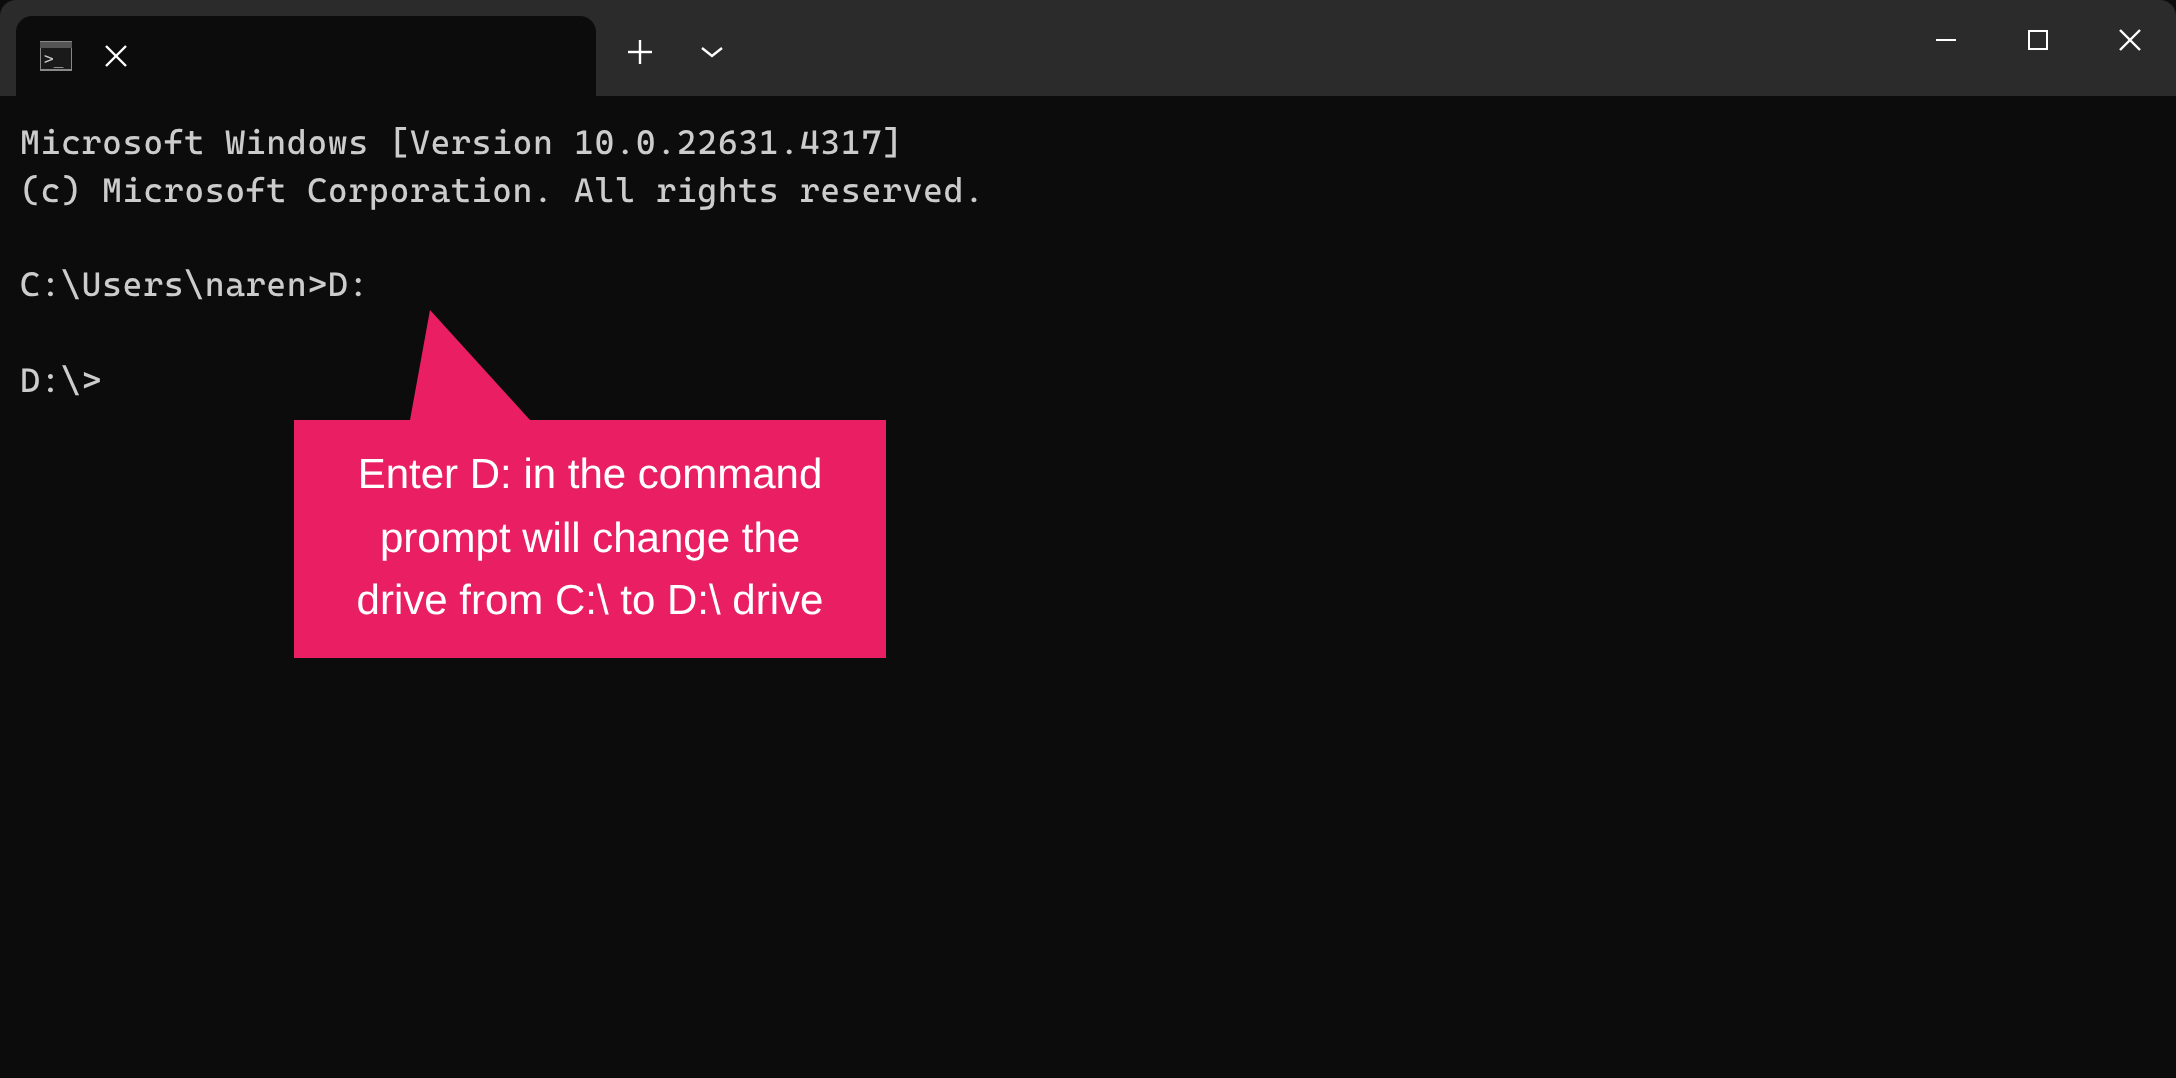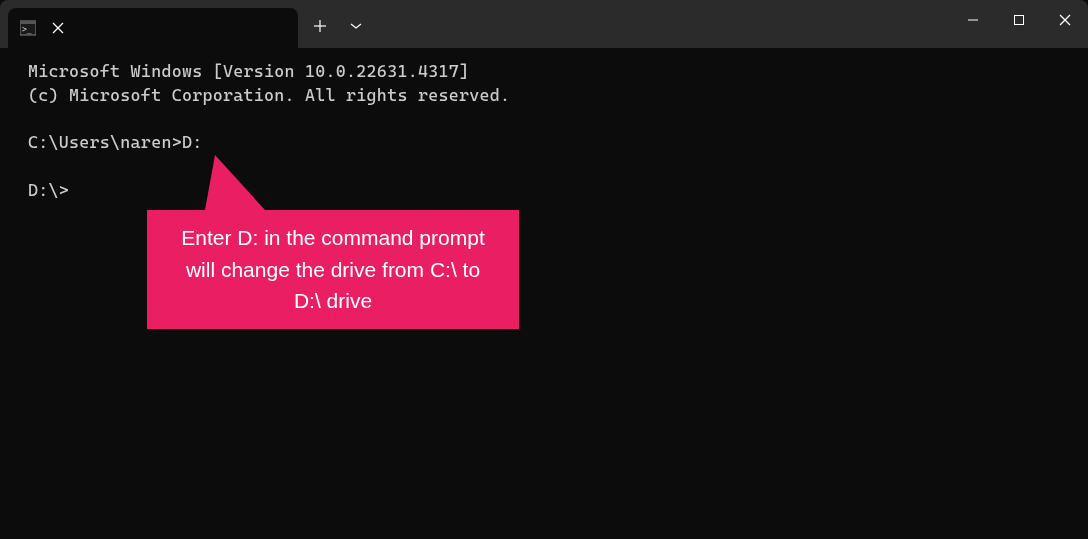--- a/index.html
+++ b/index.html
@@ -93,33 +93,33 @@
     .win-btn {
       width: 46px;
       height: 40px;
       display: flex;
       align-items: center;
       justify-content: center;
       color: #ffffff;
       cursor: pointer;
     }
     .terminal-content {
-      padding: 12px 28px;
+      padding: 12px 10px;
       font-family: 'Cascadia Mono', 'Consolas', monospace;
       font-size: 17px;
       color: #cccccc;
       line-height: 1.4;
       white-space: pre;
       letter-spacing: 0.3px;
     }
     .annotation {
       position: absolute;
       left: 147px;
       top: 210px;
-      width: 372px;
+      width: 296px;
       background: #e91e63;
       color: #ffffff;
       padding: 12px 24px;
       font-size: 21px;
       text-align: center;
       line-height: 1.5;
       font-family: 'Segoe UI', Arial, sans-serif;
     }
     .annotation-pointer {
       position: absolute;

